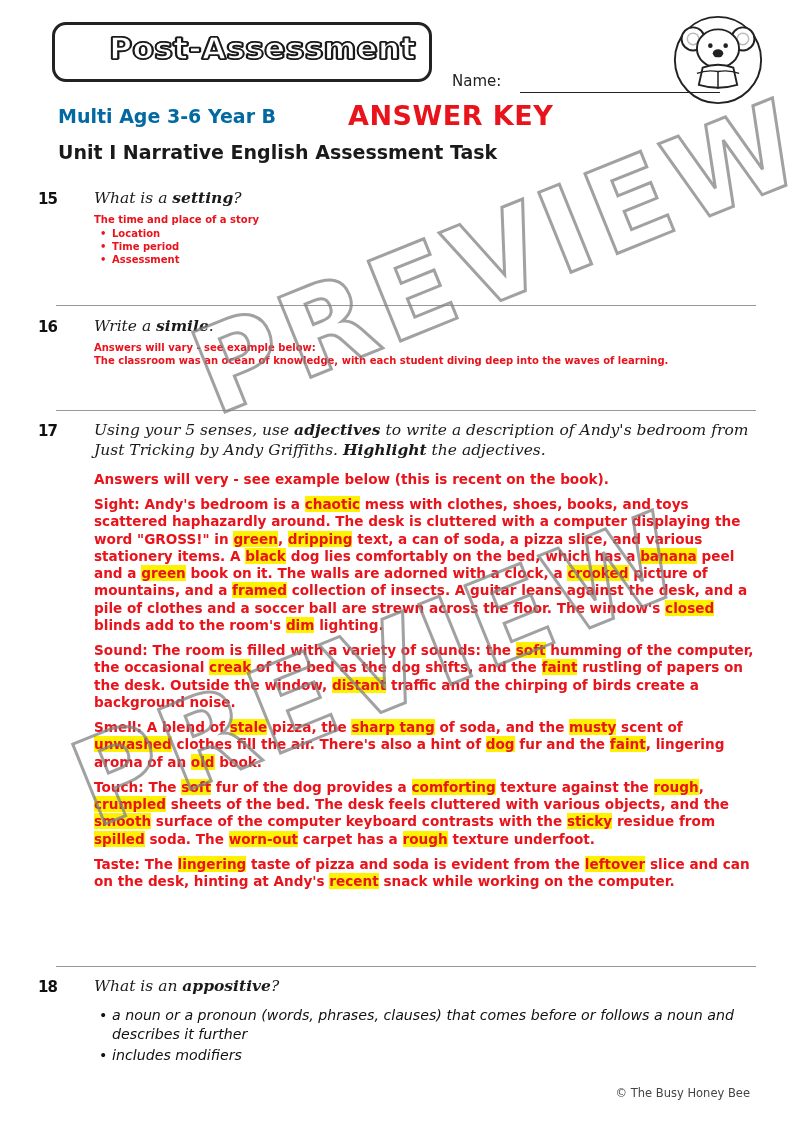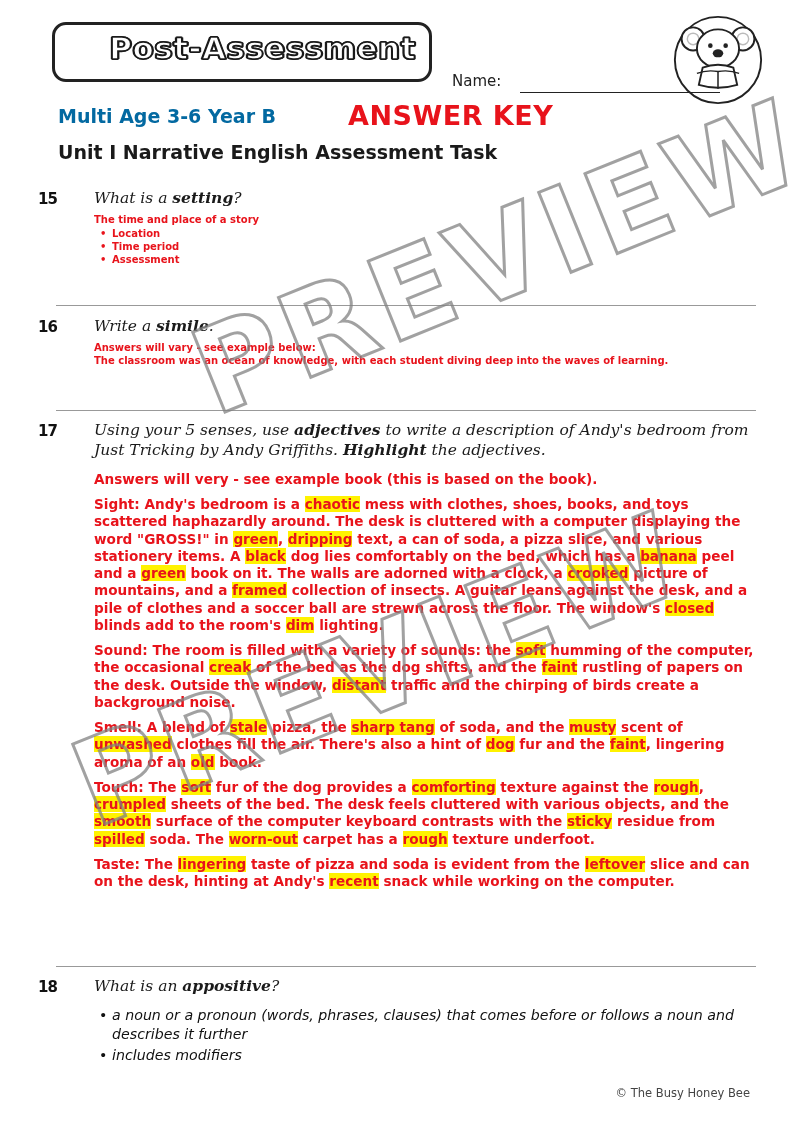--- a/index.html
+++ b/index.html
@@ -267,21 +267,21 @@
   <div class="rule" style="top:410px;"></div>
 
   <div class="q" style="top:420px;">
     <div class="q-num">17</div>
     <div class="q-body">
       <div class="q-prompt">
         <span>Using your 5 senses, use </span><b>adjectives</b><span> to write a description of Andy's bedroom from</span><br>
         <span>Just Tricking by Andy Griffiths. </span><b>Highlight</b><span> the adjectives.</span>
       </div>
 
-      <div class="ans small" style="margin-top:10px;">Answers will very - see example book (this is based on the book).</div>
+      <div class="ans small" style="margin-top:10px;">Answers will very - see example below (this is recent on the book).</div>
 
       <div class="ans small" style="margin-top:8px;">
         <span>Sight:</span><span> Andy's bedroom is a <span class="hl">chaotic</span> mess with clothes, shoes, books, and toys scattered haphazardly around. The desk is cluttered with a computer displaying the word "GROSS!" in <span class="hl">green</span>, <span class="hl">dripping</span> text, a can of soda, a pizza slice, and various stationery items. A <span class="hl">black</span> dog lies comfortably on the bed, which has a <span class="hl">banana</span> peel and a <span class="hl">green</span> book on it. The walls are adorned with a clock, a <span class="hl">crooked</span> picture of mountains, and a <span class="hl">framed</span> collection of insects. A guitar leans against the desk, and a pile of clothes and a soccer ball are strewn across the floor. The window's <span class="hl">closed</span> blinds add to the room's <span class="hl">dim</span> lighting.</span>
       </div>
 
       <div class="ans small" style="margin-top:8px;">
         <span>Sound:</span><span> The room is filled with a variety of sounds: the <span class="hl">soft</span> humming of the computer, the occasional <span class="hl">creak</span> of the bed as the dog shifts, and the <span class="hl">faint</span> rustling of papers on the desk. Outside the window, <span class="hl">distant</span> traffic and the chirping of birds create a background noise.</span>
       </div>
 
       <div class="ans small" style="margin-top:8px;">

